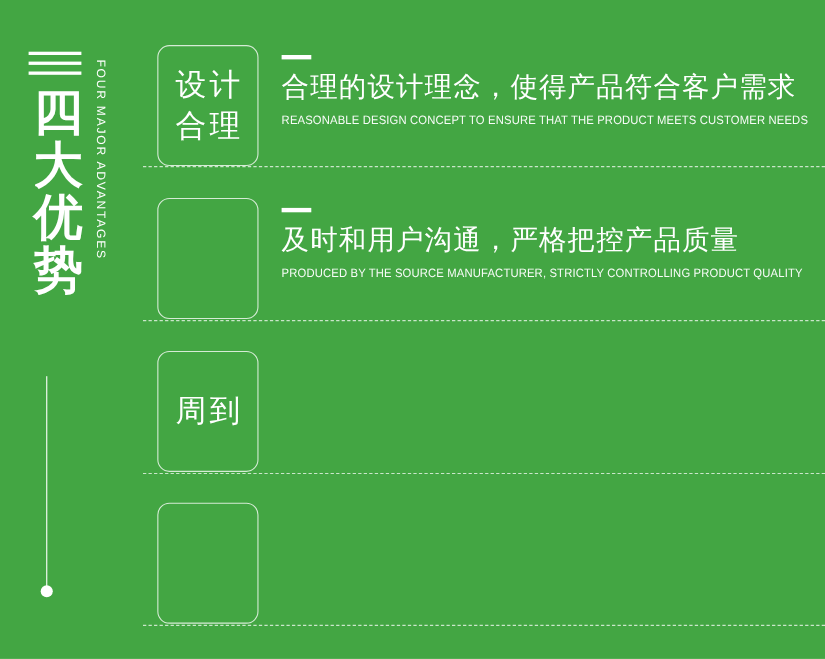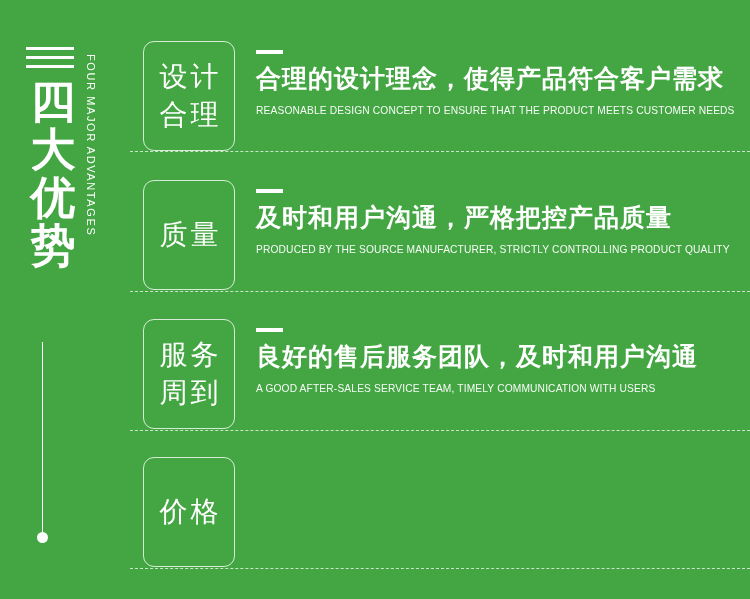--- a/index.html
+++ b/index.html
@@ -158,21 +158,21 @@
     height: 4px;
     background: #ffffff;
     margin-top: 9px;
     margin-bottom: 9px;
   }
 
   .headline {
     color: #ffffff;
     font-family: "DejaVu Serif", "Liberation Serif", serif;
     font-size: 25px;
-    font-weight: bold;
+    font-weight: normal;
     line-height: 1.3;
     letter-spacing: 1px;
     white-space: nowrap;
   }
 
   .subline {
     margin-top: 8px;
     color: rgba(255,255,255,0.96);
     font-family: "Liberation Sans", sans-serif;
     font-size: 11px;
@@ -234,48 +234,40 @@
           <div class="tick"></div>
           <div class="headline">合理的设计理念，使得产品符合客户需求</div>
           <div class="subline">REASONABLE DESIGN CONCEPT TO ENSURE THAT THE PRODUCT MEETS CUSTOMER NEEDS</div>
         </div>
       </div>
     </div>
 
     <div class="card card-1">
       <div class="card-inner">
         <div class="badge">
-          <span>质量</span>
         </div>
         <div class="content">
           <div class="tick"></div>
           <div class="headline">及时和用户沟通，严格把控产品质量</div>
           <div class="subline">PRODUCED BY THE SOURCE MANUFACTURER, STRICTLY CONTROLLING PRODUCT QUALITY</div>
         </div>
       </div>
     </div>
 
     <div class="card card-2">
       <div class="card-inner">
         <div class="badge">
-          <span>服务</span>
           <span>周到</span>
         </div>
-        <div class="content">
-          <div class="tick"></div>
-          <div class="headline">良好的售后服务团队，及时和用户沟通</div>
-          <div class="subline">A GOOD AFTER-SALES SERVICE TEAM, TIMELY COMMUNICATION WITH USERS</div>
-        </div>
       </div>
     </div>
 
     <div class="card card-3">
       <div class="card-inner">
         <div class="badge">
-          <span>价格</span>
         </div>
       </div>
     </div>
 
     <div class="divider divider-0"></div>
     <div class="divider divider-1"></div>
     <div class="divider divider-2"></div>
     <div class="divider divider-3"></div>
   </div>
 

